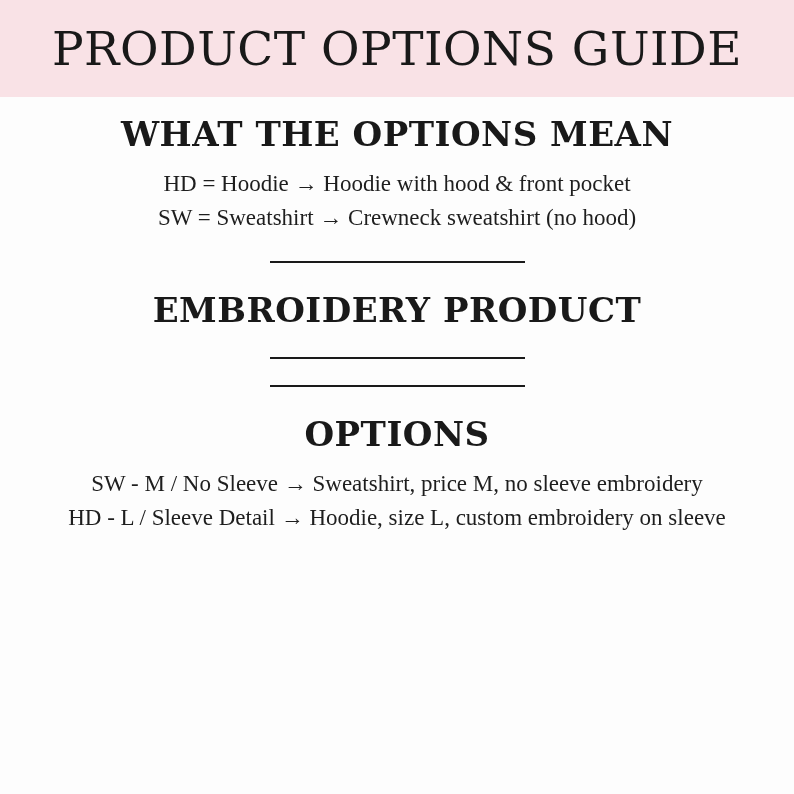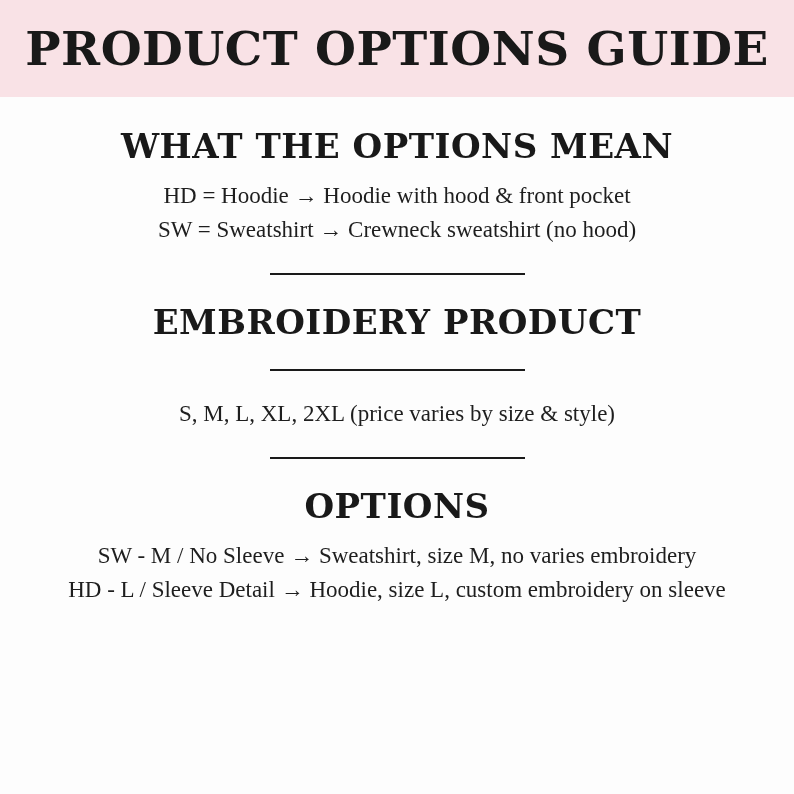--- a/index.html
+++ b/index.html
@@ -26,31 +26,31 @@
     height: 97px;
     background: #f9e2e6;
     display: flex;
     align-items: center;
     justify-content: center;
     flex: 0 0 auto;
   }
 
   .page-title {
     font-family: "DejaVu Serif", serif;
-    font-weight: 700;
+    font-weight: 400;
     font-size: 47px;
     letter-spacing: 0.5px;
     color: #191919;
     white-space: nowrap;
   }
 
   
   .guide-body {
     flex: 1 1 auto;
-    padding-top: 28px;
+    padding-top: 16px;
     text-align: center;
   }
 
   .section-heading {
     font-family: "DejaVu Serif", serif;
     font-weight: 700;
     font-size: 34px;
     line-height: 42px;
     letter-spacing: 0.5px;
     color: #191919;
@@ -91,25 +91,24 @@
 
     <div class="divider"></div>
 
     <section>
       <h2 class="section-heading">EMBROIDERY PRODUCT</h2>
     </section>
 
     <div class="divider"></div>
 
     <section>
-      <p class="line">S, M, L, XL, 2XL (price varies by size &amp; style)</p>
     </section>
 
     <div class="divider"></div>
 
     <section>
       <h2 class="section-heading">OPTIONS</h2>
-      <p class="line">SW - M / No Sleeve → Sweatshirt, size M, no varies embroidery</p>
+      <p class="line">SW - M / No Sleeve → Sweatshirt, price M, no sleeve embroidery</p>
       <p class="line">HD - L / Sleeve Detail → Hoodie, size L, custom embroidery on sleeve</p>
     </section>
 
   </main>
 </div>
 
 </body></html>

